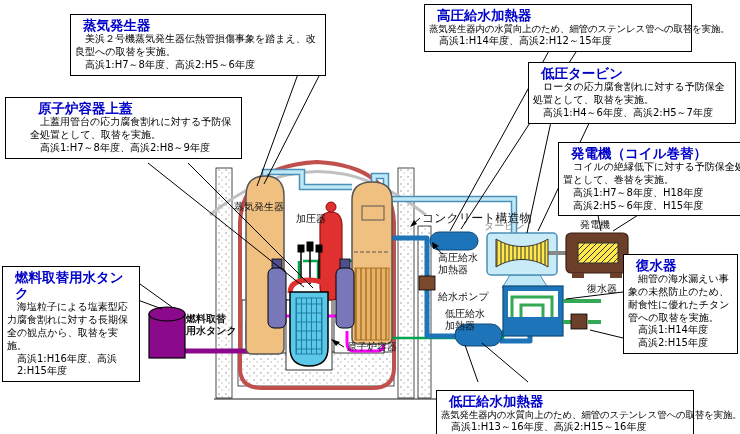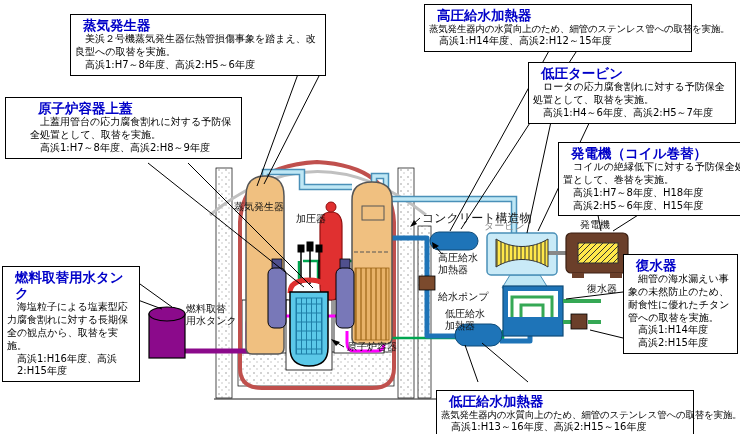--- a/index.html
+++ b/index.html
@@ -187,21 +187,21 @@
 <div class="dlabel small" style="left:422px;top:211px;">コンクリート構造物</div>
 <div class="dlabel gray" style="left:484px;top:220px;">タービン</div>
 <div class="dlabel" style="left:580px;top:219px;">発電機</div>
 <div class="dlabel" style="left:438px;top:252px;">高圧給水
 加熱器</div>
 <div class="dlabel" style="left:438px;top:278px;margin-top:13px;">給水ポンプ</div>
 <div class="dlabel" style="left:433px;top:308px;padding-left:12px;">低圧給水
 加熱器</div>
 <div class="dlabel" style="left:587px;top:283px;">復水器</div>
 <div class="dlabel" style="left:347px;top:341px;">原子炉容器</div>
-<div class="dlabel" style="left:186px;top:303px;">燃料取替
+<div class="dlabel" style="left:186px;top:313px;font-weight:bold;">燃料取替
 用水タンク</div>
 
 <div class="callout" style="left:70px;top:14px;width:256px;">
   <div class="c-title">蒸気発生器</div>
   <div class="c-body">　美浜２号機蒸気発生器伝熱管損傷事象を踏まえ、改良型への取替を実施。</div>
   <div class="c-sched">高浜1:H7～8年度、高浜2:H5～6年度</div>
 </div>
 
 <div class="callout nw" style="left:424px;top:4px;width:268px;">
   <div class="c-title">高圧給水加熱器</div>

